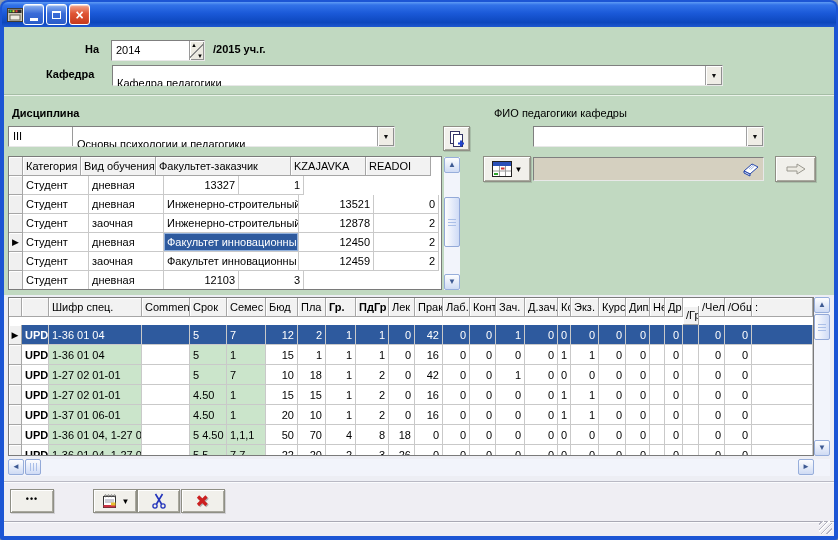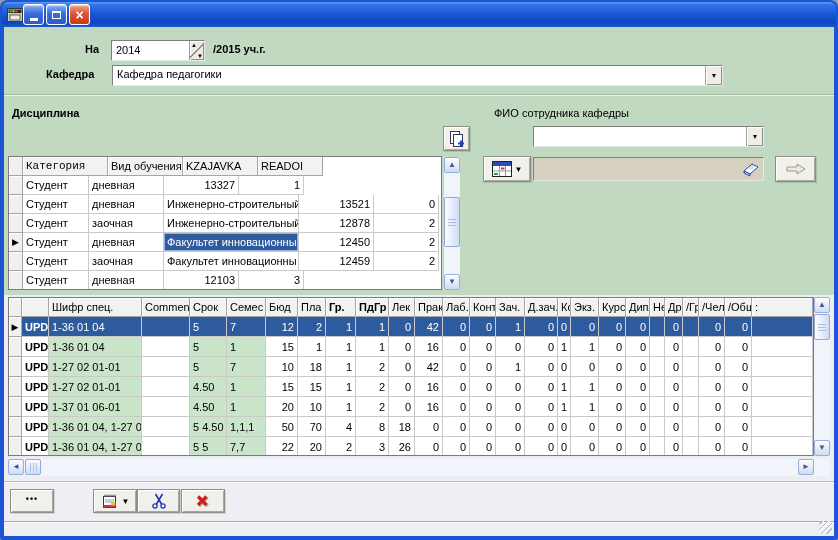--- a/index.html
+++ b/index.html
@@ -22,21 +22,21 @@
   .glyph-max{width:9px;height:8px;border:1px solid #fff;border-top-width:2px;}
   .glyph-x{color:#fff;font-weight:bold;font-size:14px;line-height:14px;}
 
   .client{position:absolute;left:4px;top:27px;right:4px;bottom:4px;background:#c1d9c1;overflow:hidden;}
   .abs{position:absolute;}
   .lbl{font-weight:bold;white-space:nowrap;}
   .lbl2{white-space:nowrap;}
 
   .sunken{border:1px solid #7f7f7f;border-right-color:#e8e8e8;border-bottom-color:#e8e8e8;background:#fff;}
   .combo{display:flex;align-items:stretch;background:#fff;}
-  .combo .txt{flex:1;padding:1px 4px;overflow:hidden;white-space:nowrap;line-height:15px;}
+  .combo .txt{flex:1;padding:10px 4px;overflow:hidden;white-space:nowrap;line-height:15px;}
   .combo-btn{width:17px;background:#efede6;border-left:1px solid #a0a0a0;
     box-shadow:inset 1px 1px 0 #fff,inset -1px -1px 0 #8f8f8f;
     display:flex;align-items:center;justify-content:center;font-size:7px;color:#111;}
   .combo-seg{width:64px;border-right:1px solid #9a9a9a;padding:2px 4px;white-space:nowrap;overflow:hidden;line-height:15px;}
 
   .btn3d{background:#f1f0eb;border:1px solid #8f8f85;
     box-shadow:inset 1px 1px 0 #fff,inset -1px -1px 0 #a9a89e,1px 1px 0 rgba(0,0,0,.12);
     display:flex;align-items:center;justify-content:center;gap:3px;}
 
   .groove{height:2px;border-top:1px solid #a5bda5;border-bottom:1px solid #eaf3ea;}
@@ -127,36 +127,42 @@
 
       <span class="abs lbl" style="left:42px;top:41px;">Кафедра</span>
       <div class="abs sunken combo" style="left:108px;top:38px;width:611px;height:21px;">
         <span class="txt">Кафедра педагогики</span>
         <span class="combo-btn">▼</span>
       </div>
 
       <div class="abs groove" style="left:0;right:0;top:67px;"></div>
 
       <span class="abs lbl2" style="left:8px;top:80px;font-weight:bold;">Дисциплина</span>
+      <div class="abs sunken combo" style="left:4px;top:99px;width:387px;height:21px;">
+        <span class="combo-seg">III</span>
+        <span class="txt">Основы психологии и педагогики</span>
+        <span class="combo-btn">▼</span>
+      </div>
 
       <div class="abs btn3d" style="left:439px;top:99px;width:27px;height:25px;">
         <span style="display:flex;">
           <svg viewBox="0 0 18 18" width="18" height="18">
             <rect x="2.5" y="1.5" width="9" height="12" fill="#fff" stroke="#333366"></rect>
             <rect x="5.5" y="4.5" width="9" height="12" fill="#fff" stroke="#333366"></rect>
             <path d="M10 13.5 h6 M13 10.5 v6" stroke="#2244cc" stroke-width="2"></path>
           </svg>
         </span>
       </div>
 
       <div class="grid upper-grid" id="upper-grid" style="left:4px;top:129px;width:434px;height:134px;">
           <div class="grow header">
             <div class="cell ind" style="width: 14px;"></div>
-            <div class="cell hcell" style="width: 85px; font-family: Liberation Mono, monospace;">Категория</div>
+            <div class="cell hcell" style="width: 58px;">Категория</div>
             <div class="cell hcell" style="width: 75px;">Вид обучения</div>
+            <div class="cell hcell" style="width: 135px;">Факультет-заказчик</div>
             <div class="cell hcell" style="width: 75px;">KZAJAVKA</div>
             <div class="cell hcell" style="width: 65px;">READOI</div>
           </div>
           <div class="grow">
             <div class="cell ind" style="width: 14px;"></div>
             <div class="cell " style="width: 66px;">Студент</div>
             <div class="cell " style="width: 75px;">дневная</div>
             <div class="cell  r" style="width: 75px; text-align: right;">13327</div>
             <div class="cell  r" style="width: 65px;">1</div>
           </div>
@@ -202,21 +208,21 @@
         </div>
 
       <div class="sb" style="left:440px;top:130px;width:16px;height:133px;">
         <span class="sb-btn" style="left:0;top:0;">▲</span>
         <span class="sb-thumb" style="left:0;top:40px;width:16px;height:50px;">
             <span class="grip-v"></span>
           </span>
         <span class="sb-btn" style="left:0;bottom:0;">▼</span>
       </div>
 
-      <span class="abs lbl2" style="left:490px;top:80px;">ФИО сотрудника кафедры</span>
+      <span class="abs lbl2" style="left:490px;top:80px;">ФИО педагогики кафедры</span>
       <div class="abs sunken combo" style="left:529px;top:99px;width:231px;height:21px;">
         <span class="txt"></span>
         <span class="combo-btn">▼</span>
       </div>
 
       <div class="abs btn3d" style="left:479px;top:129px;width:48px;height:26px;">
         <span style="display:flex;">
           <svg viewBox="0 0 20 16" width="20" height="16">
             <rect x="0.5" y="0.5" width="19" height="15" fill="#fff" stroke="#222"></rect>
             <rect x="1" y="1" width="18" height="4" fill="#2a50b8"></rect>
@@ -269,21 +275,21 @@
             <div class="cell hcell" style="width: 27px;">Лаб.з</div>
             <div class="cell hcell" style="width: 26px;">Конт</div>
             <div class="cell hcell" style="width: 29px;">Зач.</div>
             <div class="cell hcell" style="width: 33px;">Д.зач.</div>
             <div class="cell hcell" style="width: 13px;">Ко</div>
             <div class="cell hcell" style="width: 28px;">Экз.</div>
             <div class="cell hcell" style="width: 27px;">Курсо</div>
             <div class="cell hcell" style="width: 24px;">Дипл</div>
             <div class="cell hcell" style="width: 15px;">Нед</div>
             <div class="cell hcell" style="width: 18px;">Др.</div>
-            <div class="cell hcell" style="width: 16px;">/Гр</div>
+            <div class="cell hcell" style="width: 16px; margin-top: 8px;">/Гр</div>
             <div class="cell hcell" style="width: 26px;">/Чел.</div>
             <div class="cell hcell" style="width: 27px;">/Общ.</div>
             <div class="cell hcell" style="width: 61px;">:</div>
           </div>
           <div class="grow">
             <div class="cell ind" style="width: 13px;">▶</div>
             <div class="cell  b sel" style="width: 27px;">UPD</div>
             <div class="cell  g sel" style="width: 93px;">1-36 01 04</div>
             <div class="cell  sel" style="width: 48px;"></div>
             <div class="cell  g sel" style="width: 37px;">5</div>

